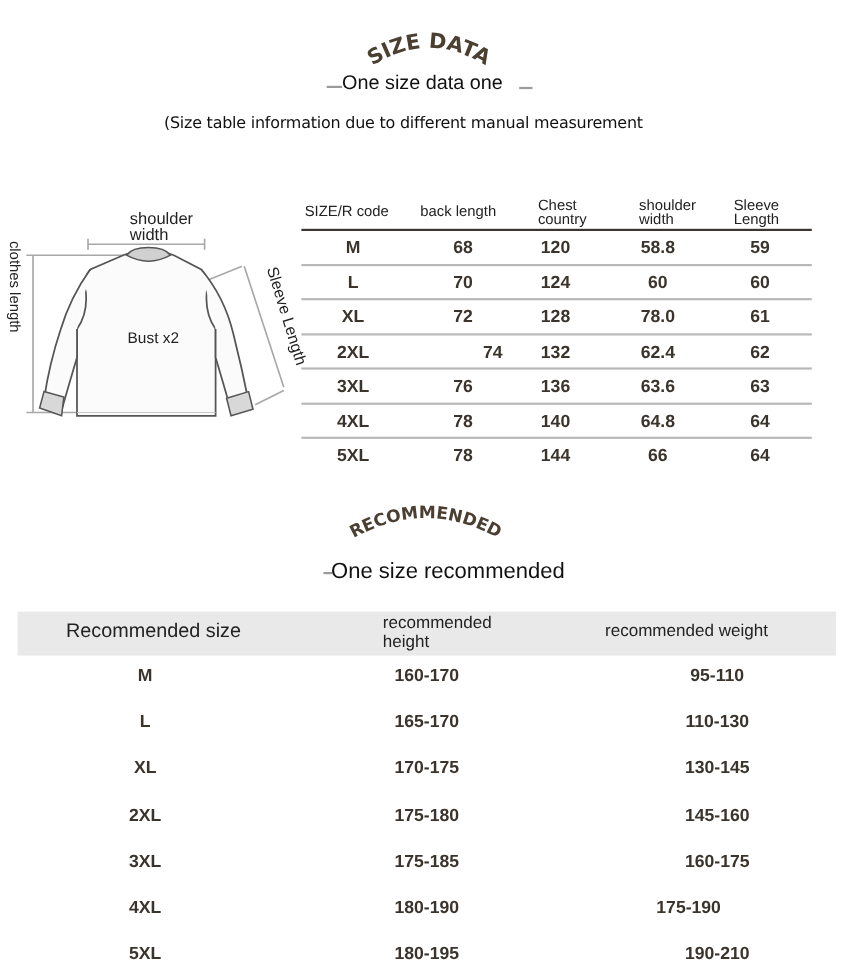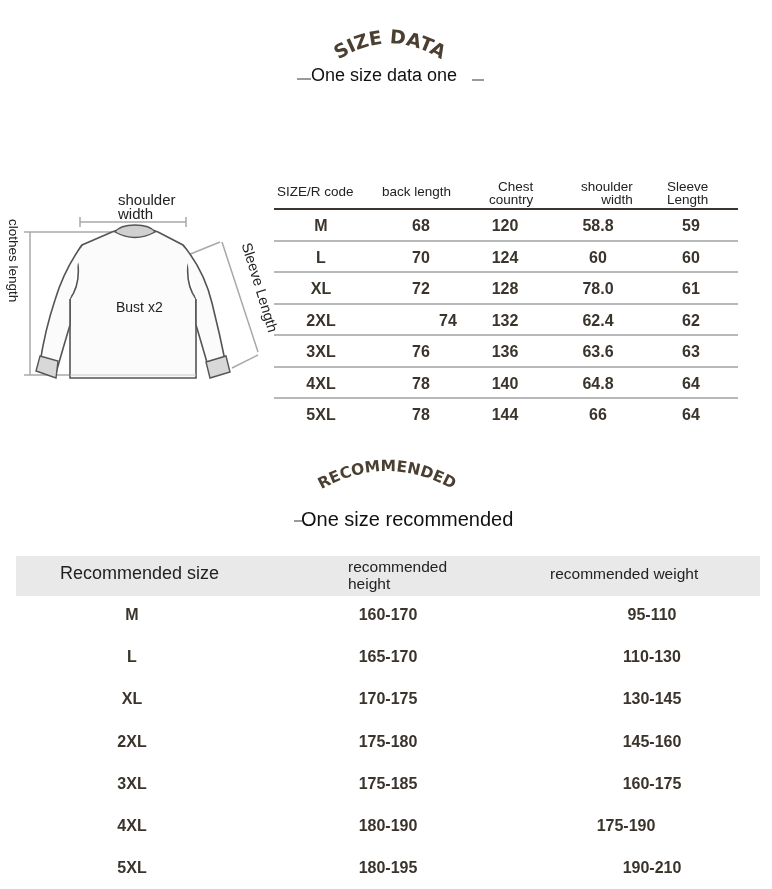--- a/index.html
+++ b/index.html
@@ -15,21 +15,21 @@
 
   .note { position: absolute; left: 149px; top: 104px; font-size: 14.5px; line-height: 17px; color: #111;
           font-family: "DejaVu Sans", sans-serif; letter-spacing: -0.2px; }
 
   
   #diagram { position: absolute; left: 0; top: 185px; width: 280px; height: 210px; }
   .diag-label { position: absolute; font-size: 14px; color: #222; white-space: nowrap; line-height: 14px; }
   .vert { transform-origin: left top; }
 
   
-  #size-table { position: absolute; left: 274px; top: 177px; width: 464px; text-align: right; }
+  #size-table { position: absolute; left: 274px; top: 177px; width: 464px; }
   .st-head { position: relative; height: 31px; border-bottom: 2px solid #3a3530; }
   .st-h { position: absolute; font-size: 13.5px; color: #222; line-height: 13px; white-space: nowrap; }
   .st-row { position: relative; height: 29.5px; border-bottom: 2px solid #b8b8b8; }
   .st-row:last-child { border-bottom: none; }
   .st-cell { position: absolute; top: 7px; font-size: 16px; font-weight: bold; color: #3a342c;
              transform: translateX(-50%); white-space: nowrap; }
 
   
   #rec-head { position: absolute; left: 16px; top: 556px; width: 744px; height: 40px; background: #e9e9e9; }
   .rh { position: absolute; color: #222; font-size: 17px; white-space: nowrap; }
@@ -46,20 +46,21 @@
     </defs>
   <text class="arch-text" font-size="19" text-anchor="middle">
     <textPath href="#arc1" startOffset="50%">SIZE DATA</textPath>
   </text>
 </svg>
 <div class="dash" style="left:297px; top:78px; width:14px;"></div>
 <div class="subtitle" style="left:311px; top:65px;">One size data one</div>
 <div class="dash" style="left:472px; top:79px; width:12px;"></div>
 
 <div class="note">
+  <div>(Size table information due to different manual measurement</div>
 </div>
 
 <div id="diagram">
   <svg width="280" height="210" viewBox="0 0 280 210" style="position:absolute; left:0; top:0;">
 
     <g stroke="#a8a8a8" stroke-width="1.5" fill="none">
       <line x1="80" y1="37" x2="186" y2="37"></line>
       <line x1="80" y1="32" x2="80" y2="42"></line>
       <line x1="186" y1="32" x2="186" y2="42"></line>
       <line x1="30" y1="47" x2="30" y2="190"></line>

